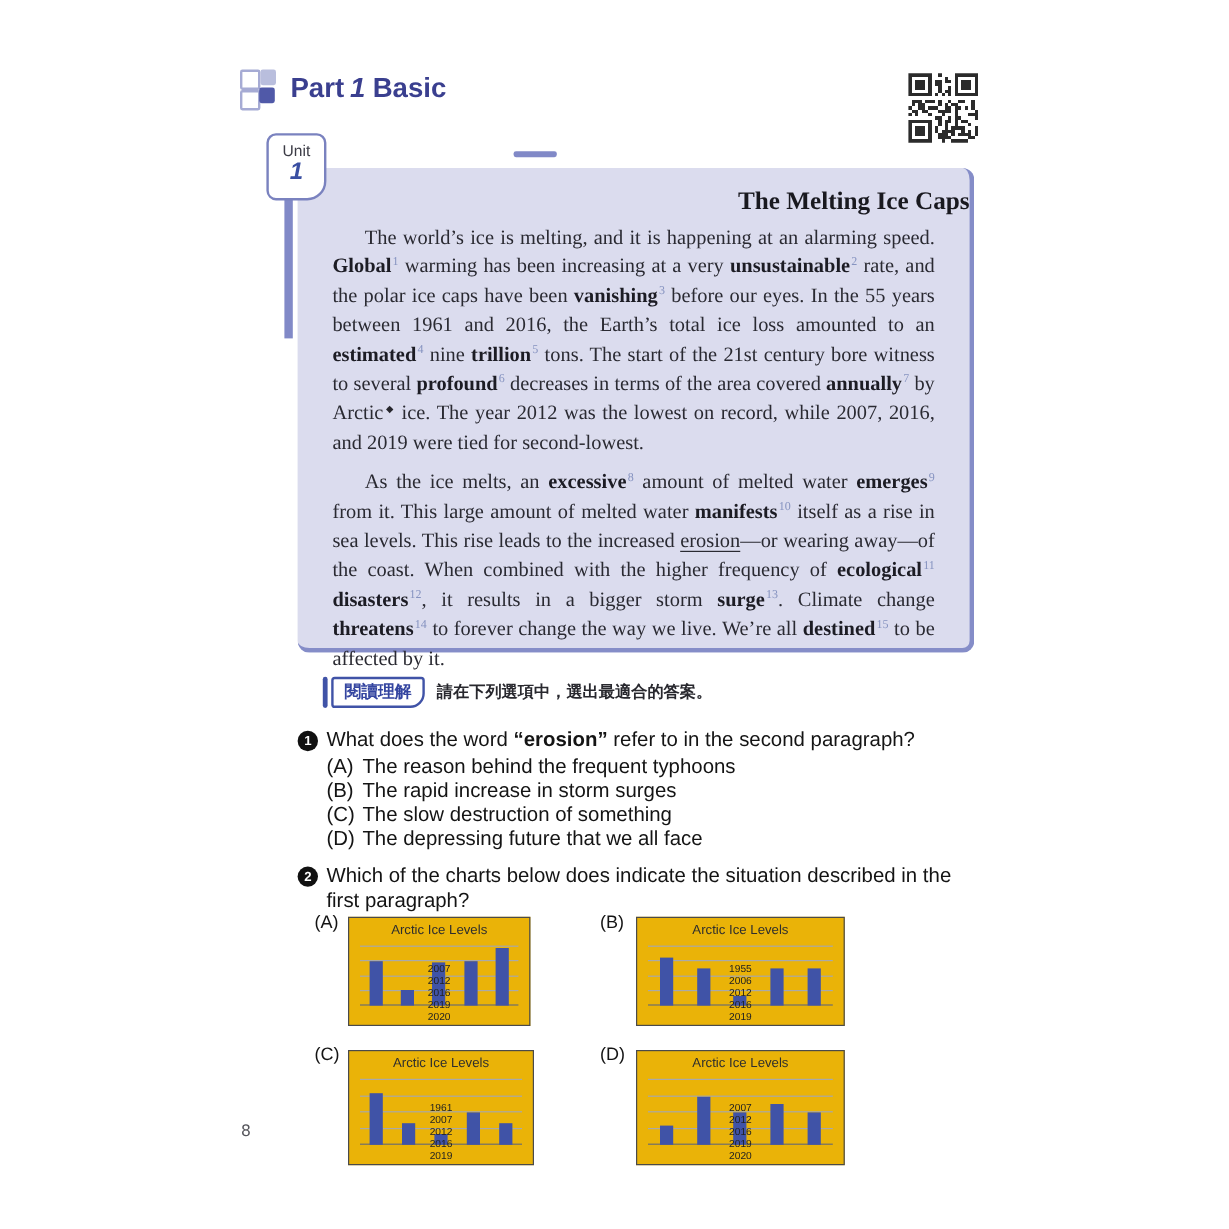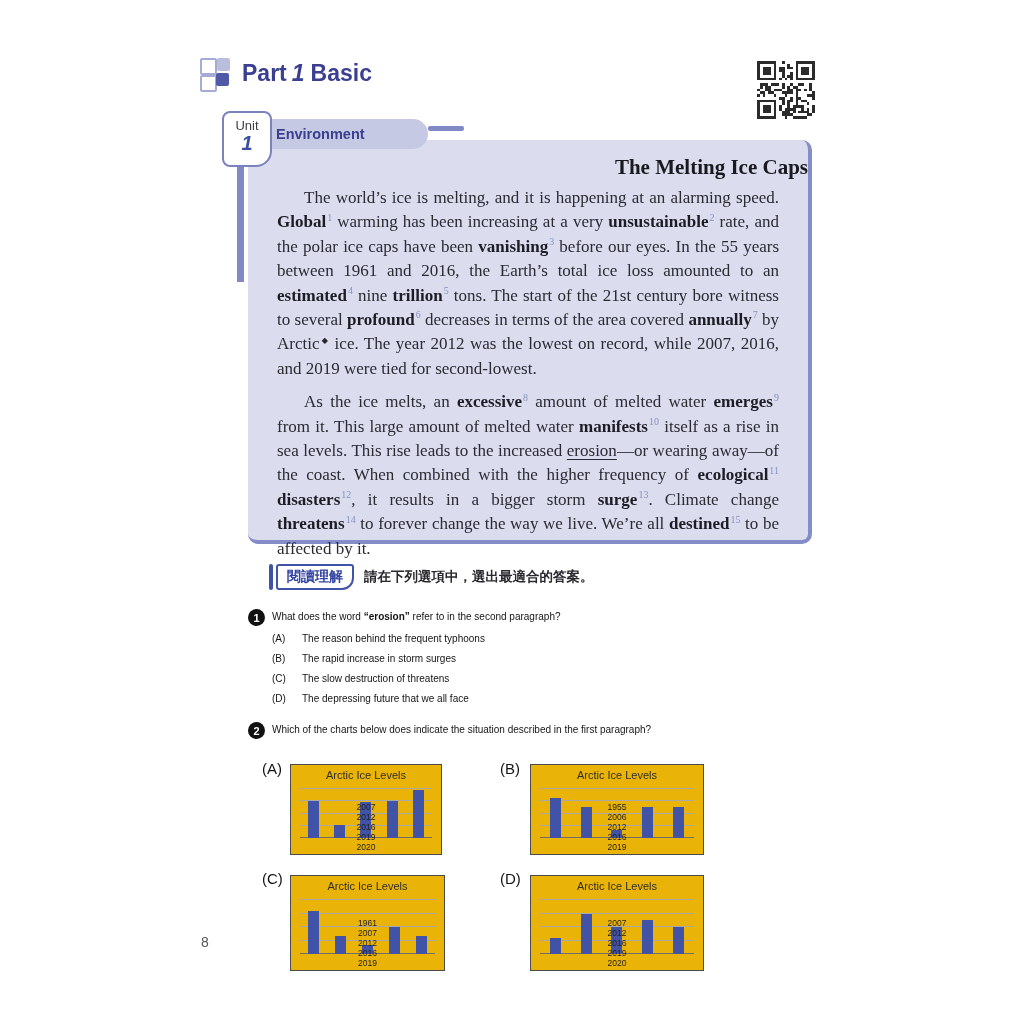--- a/index.html
+++ b/index.html
@@ -47,21 +47,21 @@
   .rc-badge .bar{width:4px;background:#4053a7;border-radius:2px;margin-right:3px;}
   .rc-badge .box{border:2px solid #4053a7;border-radius:3px 3px 12px 3px;background:#fff;
                  color:#3445a0;font-size:14px;font-weight:bold;padding:2px 9px;}
   .rc-instr{margin-left:10px;font-size:13.5px;font-weight:bold;color:#28282e;}
 
   
   .q{position:absolute;left:248px;display:flex;}
   .q-bullet{width:17px;height:17px;border-radius:50%;background:#111;color:#fff;font-size:11px;
             font-weight:bold;display:flex;align-items:center;justify-content:center;
             margin:2px 7px 0 0;flex:none;}
-  .q-body{font-size:10px;color:#141414;line-height:20.5px;width:530px;}
+  .q-body{font-size:17px;color:#141414;line-height:20.5px;width:530px;}
   .q-prompt b{font-weight:bold;}
   .q-opts{margin-top:1px;}
   .q-opt{display:flex;line-height:20.2px;}
   .q-opt .ol{width:30px;flex:none;}
 
   
   .chart-label{position:absolute;font-size:15px;color:#141414;}
   .chart-box{position:absolute;background:#eab308;border:1.5px solid #4a4a4a;}
   .chart-title{position:absolute;top:4px;left:0;right:0;text-align:center;font-size:11px;color:#2e2e2e;}
   .plot{position:absolute;left:9px;right:9px;top:24px;bottom:16px;display:flex;
@@ -304,23 +304,20 @@
         <rect x="14" y="20" width="1" height="1"></rect>
         <rect x="15" y="20" width="1" height="1"></rect>
         <rect x="16" y="20" width="1" height="1"></rect>
         <rect x="17" y="20" width="1" height="1"></rect>
       </svg></div>
 
   <div class="unit-tab">
     <div class="u-lab">Unit</div>
     <div class="u-num">1</div>
   </div>
-  <div class="env-tab">
-    <span>Environment</span>
-  </div>
   <div class="h-line"></div>
   <div class="v-bar"></div>
 
   <div class="passage-box">
     <div class="passage-title">The Melting Ice Caps</div>
     <div class="passage-body" id="passage-body">
         <p><span>The world’s ice is melting, and it is happening at an alarming speed. </span><b>Global</b><sup class="fn">1</sup><span> warming has been increasing at a very </span><b>unsustainable</b><sup class="fn">2</sup><span> rate, and the polar ice caps have been </span><b>vanishing</b><sup class="fn">3</sup><span> before our eyes. In the 55 years between 1961 and 2016, the Earth’s total ice loss amounted to an </span><b>estimated</b><sup class="fn">4</sup><span> nine </span><b>trillion</b><sup class="fn">5</sup><span> tons. The start of the 21st century bore witness to several </span><b>profound</b><sup class="fn">6</sup><span> decreases in terms of the area covered </span><b>annually</b><sup class="fn">7</sup><span> by Arctic</span><sup class="fn dk">◆</sup><span> ice. The year 2012 was the lowest on record, while 2007, 2016, and 2019 were tied for second-lowest.</span></p>
         <p><span>As the ice melts, an </span><b>excessive</b><sup class="fn">8</sup><span> amount of melted water </span><b>emerges</b><sup class="fn">9</sup><span> from it. This large amount of melted water </span><b>manifests</b><sup class="fn">10</sup><span> itself as a rise in sea levels. This rise leads to the increased </span><span class="und">erosion</span><span>—or wearing away—of the coast. When combined with the higher frequency of </span><b>ecological</b><sup class="fn">11</sup><span> </span><b>disasters</b><sup class="fn">12</sup><span>, it results in a bigger storm </span><b>surge</b><sup class="fn">13</sup><span>. Climate change </span><b>threatens</b><sup class="fn">14</sup><span> to forever change the way we live. We’re all </span><b>destined</b><sup class="fn">15</sup><span> to be affected by it.</span></p>
       </div>
   </div>
@@ -341,21 +338,21 @@
           <div class="q-opt">
             <span class="ol">(A)</span>
             <span>The reason behind the frequent typhoons</span>
           </div>
           <div class="q-opt">
             <span class="ol">(B)</span>
             <span>The rapid increase in storm surges</span>
           </div>
           <div class="q-opt">
             <span class="ol">(C)</span>
-            <span>The slow destruction of threatens</span>
+            <span>The slow destruction of something</span>
           </div>
           <div class="q-opt">
             <span class="ol">(D)</span>
             <span>The depressing future that we all face</span>
           </div>
         </div>
     </div>
   </div>
 
   <div class="q" style="top:720px;">

